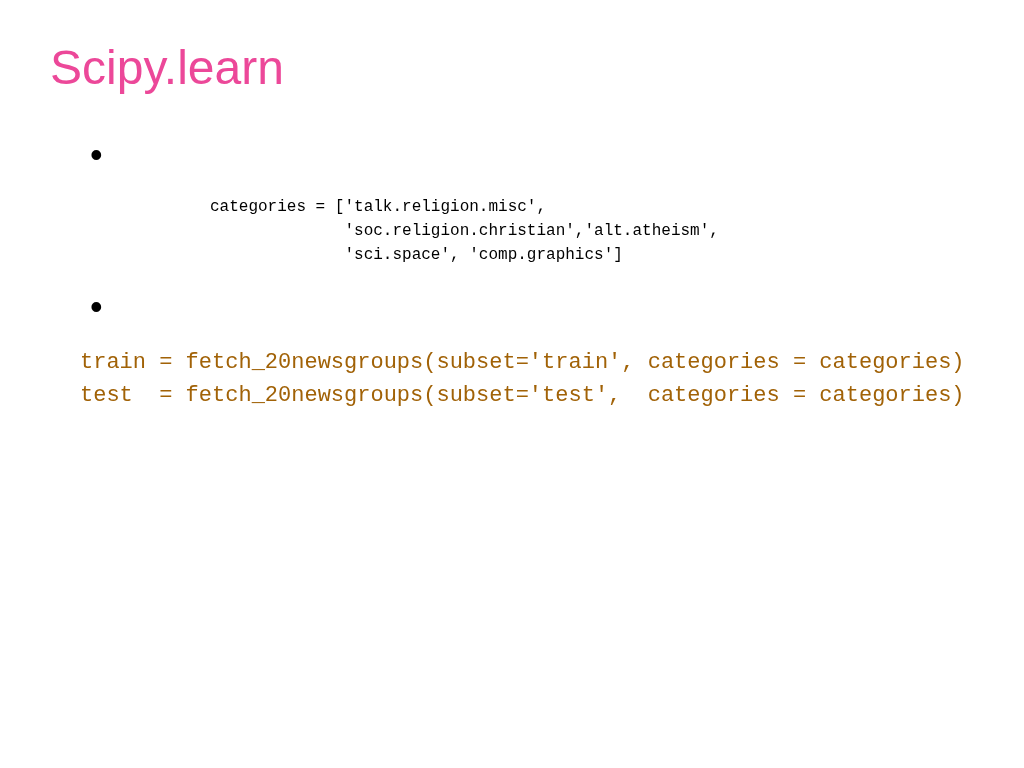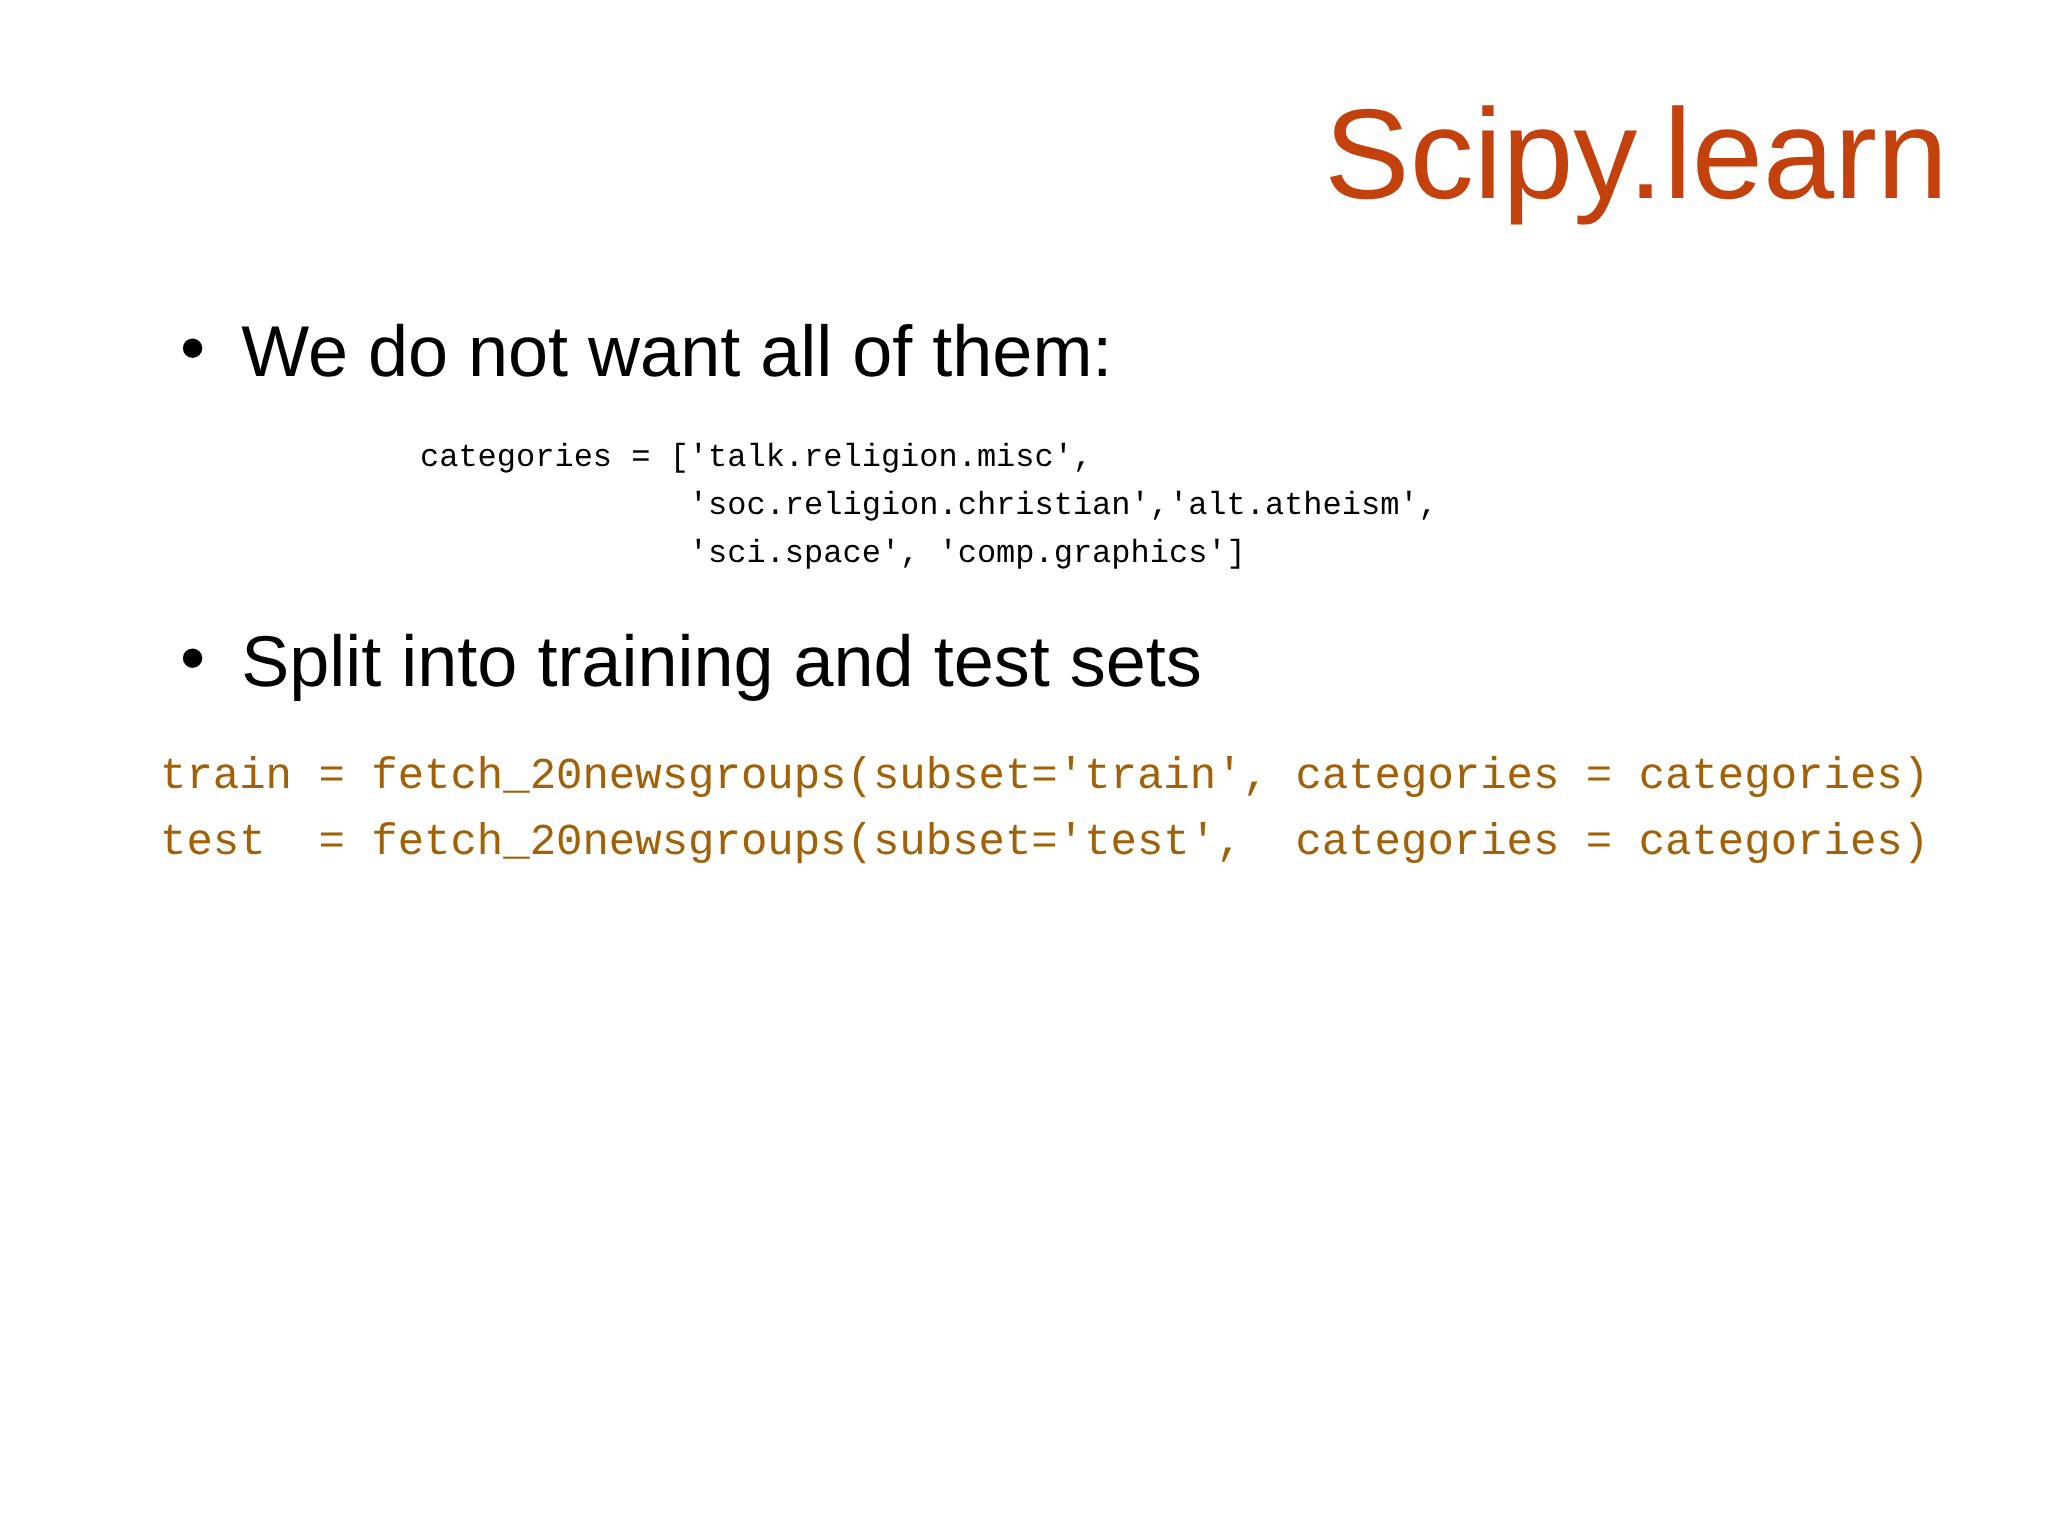--- a/index.html
+++ b/index.html
@@ -17,27 +17,27 @@
     }
 
     .page {
       width: 1024px;
       height: 768px;
       background: #ffffff;
       padding: 30px 50px;
     }
 
     .title {
-      text-align: right;
-      font-size: 64px;
+      text-align: left;
+      font-size: 48px;
       font-weight: normal;
       font-family: Arial, Helvetica, sans-serif;
       margin-bottom: 40px;
       margin-top: 10px;
-      color: #c2410c;
+      color: #ec4899;
     }
 
     .bullet-section {
       margin-left: 40px;
       margin-bottom: 20px;
     }
 
     .bullet-item {
       display: flex;
       align-items: flex-start;
@@ -81,31 +81,29 @@
 </head>
 <body>
 
 <div class="page">
 
   <h1 class="title">Scipy.learn</h1>
 
   <div class="bullet-section">
     <div class="bullet-item">
       <span class="bullet-dot">•</span>
-      <span class="bullet-text">We do not want all of them:</span>
     </div>
 
     <div class="code-block"><span>categories = ['talk.religion.misc',</span>
 <span>              'soc.religion.christian','alt.atheism',</span>
 <span>              'sci.space', 'comp.graphics']</span></div>
   </div>
 
   <div class="bullet-section">
     <div class="bullet-item">
       <span class="bullet-dot">•</span>
-      <span class="bullet-text">Split into training and test sets</span>
     </div>
   </div>
 
   <div class="code-block-bottom"><span>train = fetch_20newsgroups(subset='train', categories = categories)</span>
 <span>test  = fetch_20newsgroups(subset='test',  categories = categories)</span></div>
 
 </div>
 
 </body></html>

